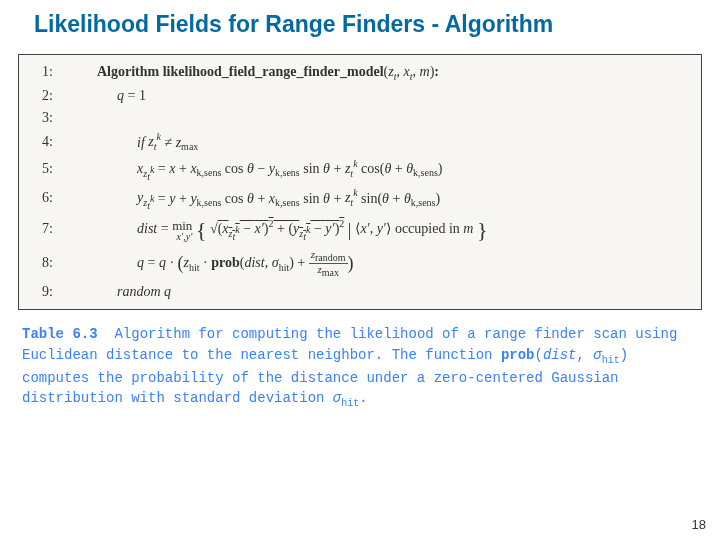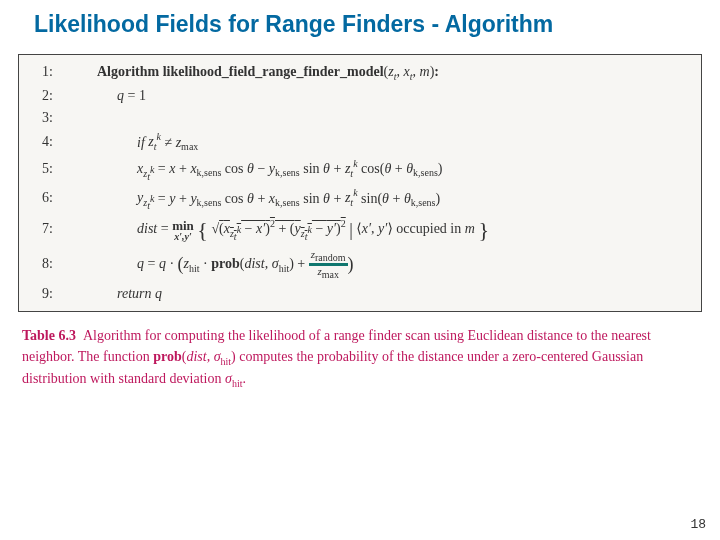--- a/index.html
+++ b/index.html
@@ -42,41 +42,42 @@
     flex: 1;
     font-family: Georgia, serif;
     white-space: nowrap;
   }
   .i1 { padding-left: 20px; }
   .i2 { padding-left: 40px; }
   .i3 { padding-left: 60px; }
   .caption {
     margin: 14px 22px 0 22px;
     font-size: 14px;
-    color: #be185d;
+    color: #3b82f6;
     line-height: 1.45;
+    font-family: Liberation Mono, monospace;
   }
   .pagenum {
     position: absolute;
     right: 14px;
     bottom: 8px;
-    font-family: Liberation Mono, monospace;
+    font-family: Liberation Sans, sans-serif;
     font-size: 13px;
     color: #333;
   }
   i.var { }
   .sub { font-size: 10px; vertical-align: sub; }
   .sup { font-size: 10px; vertical-align: super; }
   .frac {
     display: inline-block;
     vertical-align: middle;
     text-align: center;
     line-height: 1;
   }
-  .frac .num { display: block; font-size: 11px; border-bottom: 3px solid #0f766e; padding: 0 2px; text-align: center; }
+  .frac .num { display: block; font-size: 11px; border-bottom: 1px solid #0f766e; padding: 0 2px; text-align: center; }
   .frac .den { display: block; font-size: 11px; padding: 0 2px; }
   .sqrt-vinc { text-decoration: overline; }
   .bigbrace { font-size: 22px; vertical-align: middle; }
   .bigparen { font-size: 18px; vertical-align: middle; }
 </style>
 </head>
 <body>
 
 <div class="title">Likelihood Fields for Range Finders - Algorithm</div>
 
@@ -111,39 +112,39 @@
   <div class="algo-row">
     <div class="ln">6:</div>
     <div class="code i3">
       <i class="var">y<span class="sub">z<span class="sub">t</span><span class="sup">k</span></span></i> = <i class="var">y</i> + <i class="var">y</i><span class="sub">k,sens</span> cos <i>θ</i> + <i class="var">x</i><span class="sub">k,sens</span> sin <i>θ</i> + <i class="var">z<span class="sub">t</span><span class="sup">k</span></i> sin(<i>θ</i> + <i>θ</i><span class="sub">k,sens</span>)
     </div>
   </div>
 
   <div class="algo-row">
     <div class="ln">7:</div>
     <div class="code i3">
-      <i>dist</i> = <span style="display:inline-block;vertical-align:middle;text-align:center;line-height:1;font-weight:bold;"><span style="display:block;font-size:13px;">min</span><span style="display:block;font-size:10px;"><i>x′,y′</i></span></span>
+      <i>dist</i> = <span style="display:inline-block;vertical-align:middle;text-align:right;line-height:1;"><span style="display:block;font-size:13px;">min</span><span style="display:block;font-size:10px;"><i>x′,y′</i></span></span>
       <span class="bigbrace">{</span>
       √<span class="sqrt-vinc">(<i>x<span class="sub">z<span class="sub">t</span><span class="sup">k</span></span></i> − <i>x′</i>)<span class="sup">2</span> + (<i>y<span class="sub">z<span class="sub">t</span><span class="sup">k</span></span></i> − <i>y′</i>)<span class="sup">2</span></span>
       <span style="font-size:18px;vertical-align:middle;">|</span>
       ⟨<i>x′</i>, <i>y′</i>⟩ occupied in <i>m</i>
       <span class="bigbrace">}</span>
     </div>
   </div>
 
   <div class="algo-row">
     <div class="ln">8:</div>
     <div class="code i3">
       <i class="var">q</i> = <i class="var">q</i> · <span class="bigparen">(</span><i class="var">z</i><span class="sub">hit</span> · <b>prob</b>(<i>dist</i>, <i>σ</i><span class="sub">hit</span>) + <span class="frac"><span class="num"><i>z</i><span class="sub">random</span></span><span class="den"><i>z</i><span class="sub">max</span></span></span><span class="bigparen">)</span>
     </div>
   </div>
 
   <div class="algo-row">
     <div class="ln">9:</div>
-    <div class="code i2"><i>return q</i></div>
+    <div class="code i2"><i>random q</i></div>
   </div>
 
 </div>
 
 <div class="caption">
   <b><span>Table 6.3</span></b>&nbsp;&nbsp;Algorithm for computing the likelihood of a range finder scan using Euclidean distance to the nearest neighbor. The function <b>prob</b>(<i>dist</i>, <i>σ</i><span class="sub">hit</span>) computes the probability of the distance under a zero-centered Gaussian distribution with standard deviation <i>σ</i><span class="sub">hit</span>.
 </div>
 
 <div class="pagenum">18</div>
 

